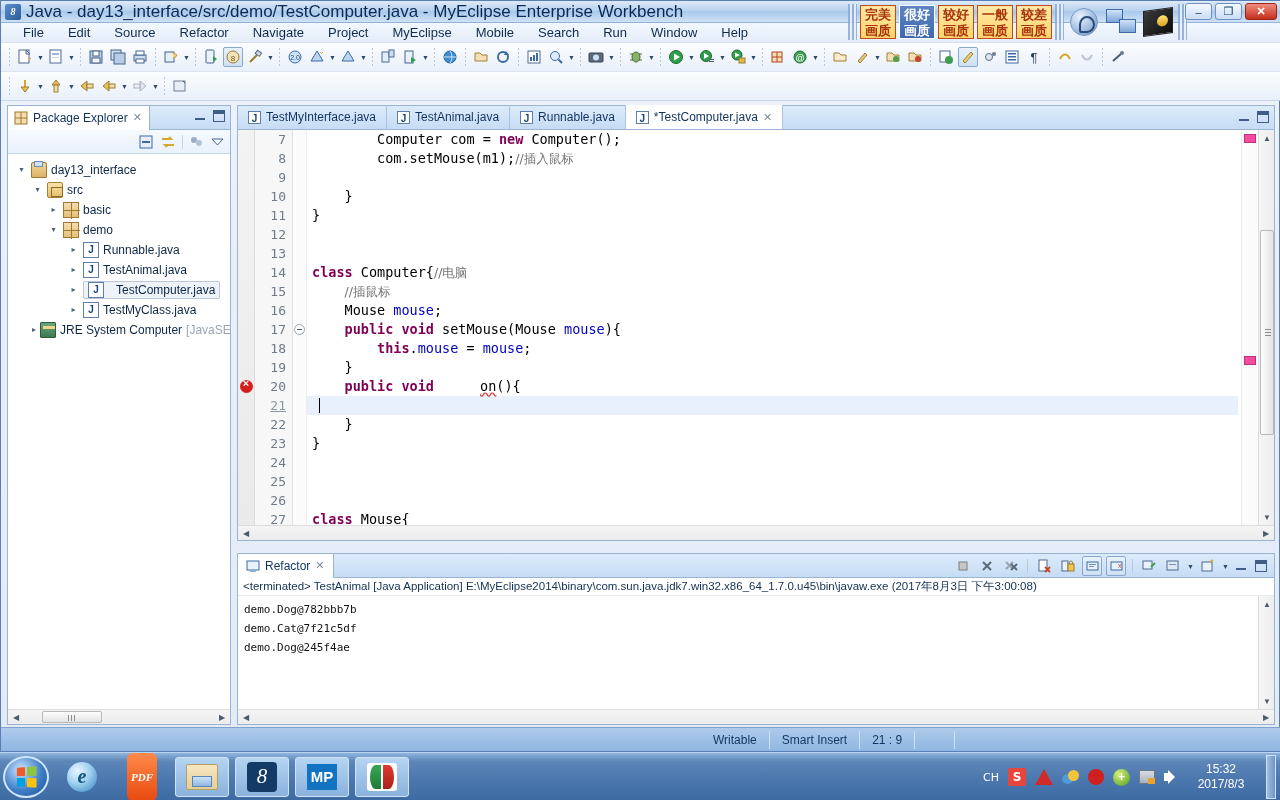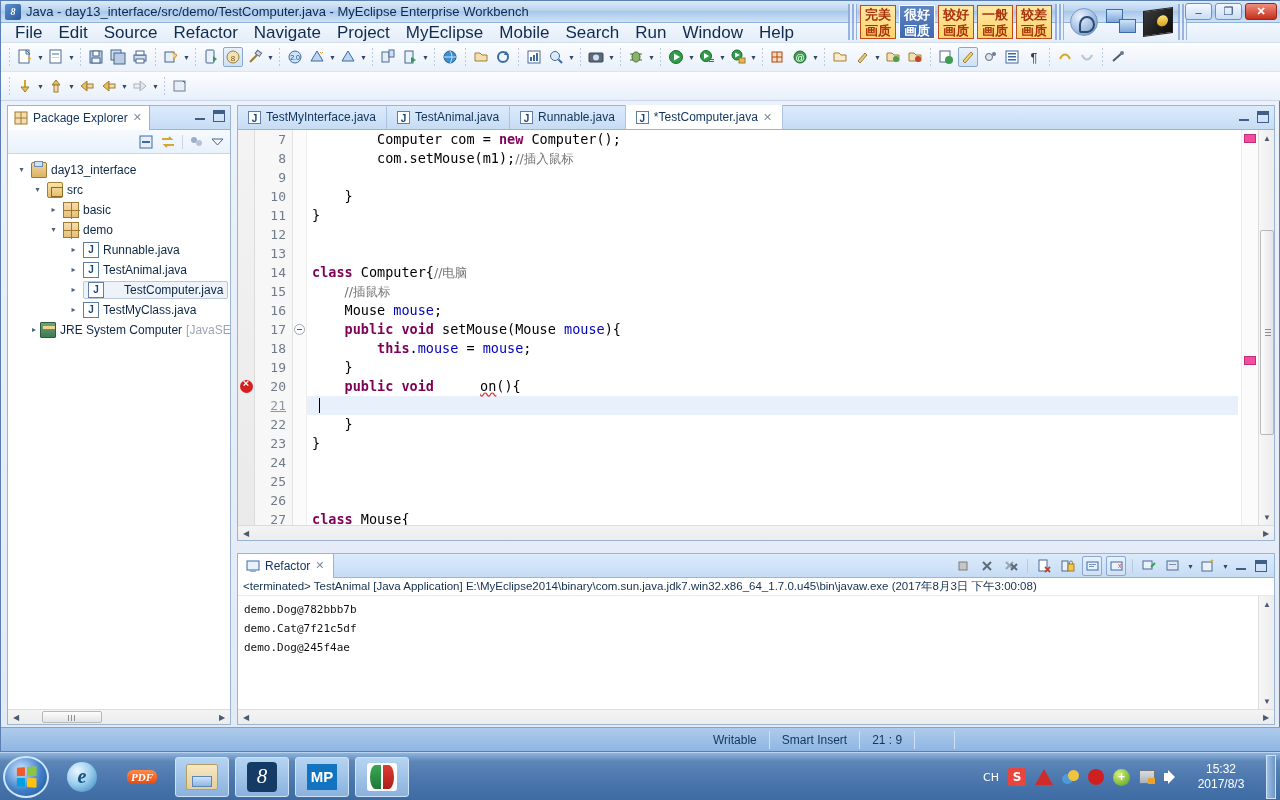--- a/index.html
+++ b/index.html
@@ -12,21 +12,21 @@
         background:linear-gradient(#eef3fb,#e2eaf6); border:1px solid #5b7fb5; }
 
   
   #titlebar{ position:absolute; left:0; top:0; width:1280px; height:22px;
     background:linear-gradient(#dceaf9,#b9d3ef 45%,#a9c8ea 50%,#cfe2f7);
     border-bottom:1px solid #8fb2d8; display:flex; align-items:center; }
   #titlebar .tb-ico{ width:16px;height:16px;margin:0 5px 0 4px;
     background:linear-gradient(135deg,#5a8fd0,#2b5b96); border-radius:2px;
     color:#fff;font-size:10px;font-weight:bold;text-align:center;line-height:16px;
     font-style:italic; font-family:"Liberation Serif",serif;}
-  #titlebar .tb-title{ color:#0b2a52; font-size:13px; white-space:nowrap; }
+  #titlebar .tb-title{ color:#0b2a52; font-size:17px; white-space:nowrap; }
 
   
   #qualbar{ position:absolute; right:92px; top:1px; height:40px;
             display:flex; align-items:center; gap:3px; z-index:40;}
   .grip{ width:9px;height:36px;
     background:repeating-linear-gradient(90deg,#8aa8d8 0 2px,#e8f0fb 2px 4px);
     opacity:.85;}
   .qbtn{ width:36px;height:34px; border:1px solid #c04a1a;
     background:linear-gradient(#ffe9a8,#ffd36a); color:#a8320b;
     font-size:13px; line-height:16px; text-align:center; font-weight:bold;
@@ -54,21 +54,21 @@
   .wb{ width:27px;height:17px; border:1px solid #6e91c2; border-radius:3px;
        background:linear-gradient(#f4f9ff,#c9ddf4); display:flex;align-items:center;
        justify-content:center; color:#13365f; font-size:11px; cursor:pointer;}
   .wb.close{ background:linear-gradient(#ef8d7e,#c3301c); border-color:#9e2414; color:#fff;
        width:32px; font-weight:bold;}
 
   
   #menubar{ position:absolute; left:0; top:22px; width:1280px; height:20px;
     background:linear-gradient(#f2f7fe,#e4edf9); display:flex; align-items:center;
     padding-left:6px; border-bottom:1px solid #d4e0ee;}
-  #menubar .mi{ padding:14px 8px; color:#102b4e; font-size:17px; cursor:pointer;}
+  #menubar .mi{ padding:14px 8px; color:#102b4e; font-size:13px; cursor:pointer;margin-left:8px;}
 
   
   .toolbar{ position:absolute; left:0; width:1280px; height:29px;
     background:linear-gradient(#fbfdff,#e9f0fa); border-bottom:1px solid #dbe5f1;
     display:flex; align-items:center; padding-left:4px;}
   #toolbar1{ top:42px; }
   #toolbar2{ top:71px; height:29px; border-bottom:1px solid #c7d6e8;}
   .ti{ width:20px;height:20px;margin:0 1px; display:inline-flex;align-items:center;
        justify-content:center; cursor:pointer; position:relative;}
   .ti.box{ border:1px solid #8aa8cd; background:linear-gradient(#e8f1fd,#cfe0f5); border-radius:2px;}
@@ -230,21 +230,21 @@
   .tray{ position:absolute; right:0; top:0; height:48px; display:flex; align-items:center;
     gap:9px; padding-right:4px; color:#fff; font-size:12px;}
   #clock{ text-align:center; line-height:15px; width:64px; }
   #showdesk{ width:10px;height:44px; margin-left:4px;
     background:linear-gradient(90deg,#9dbfe4,#6e95c4); border:1px solid #cfe2f7;}
 
   .ie{width:30px;height:30px;border-radius:50%;
      background:radial-gradient(circle at 35% 30%,#eaf6ff,#9ed0f0 45%,#2f7fb8);
      display:flex;align-items:center;justify-content:center;color:#14527f;
      font-family:"Liberation Serif",serif;font-style:italic;font-weight:bold;font-size:20px;}
-  .pdf{width:30px;height:14px;border-radius:6px;
+  .pdf{width:30px;height:48px;border-radius:6px;
      background:linear-gradient(#ff8a4a,#e8490f);color:#fff;font-weight:bold;font-size:11px;
      display:flex;align-items:center;justify-content:center;
      font-family:"Liberation Serif",serif;font-style:italic;}
   .folder{width:32px;height:26px;background:linear-gradient(#f7e7c2,#e3cf9c);
      border:1px solid #b79f63;border-radius:2px;position:relative;}
   .folder:after{content:"";position:absolute;left:5px;bottom:2px;right:5px;height:9px;
      background:linear-gradient(#cfe3fa,#8fb6e0);border:1px solid #5d86b8;}
   .eight{width:30px;height:30px;background:#143a66;border-radius:4px;color:#fff;
      display:flex;align-items:center;justify-content:center;font-size:21px;
      font-family:"Liberation Serif",serif;font-style:italic;}
@@ -736,21 +736,21 @@
         <span class="ic ic-java"></span>
         <span>Runnable.java</span>
       </div>
       <div class="row" style="padding-left:56px">
         <span class="tw">▸</span>
         <span class="ic ic-java"></span>
         <span>TestAnimal.java</span>
       </div>
       <div class="row" style="padding-left:56px">
         <span class="tw">▸</span>
-        <span class="sel-row" style="display:flex;align-items:center;gap:20px;padding:0 4px;">
+        <span class="sel-row" style="display:flex;align-items:center;gap:12px;padding:0 4px;">
           <span class="ic ic-java"></span>
           <span>TestComputer.java</span>
         </span>
       </div>
       <div class="row" style="padding-left:56px">
         <span class="tw">▸</span>
         <span class="ic ic-java"></span>
         <span>TestMyClass.java</span>
       </div>
       <div class="row" style="padding-left:20px">

